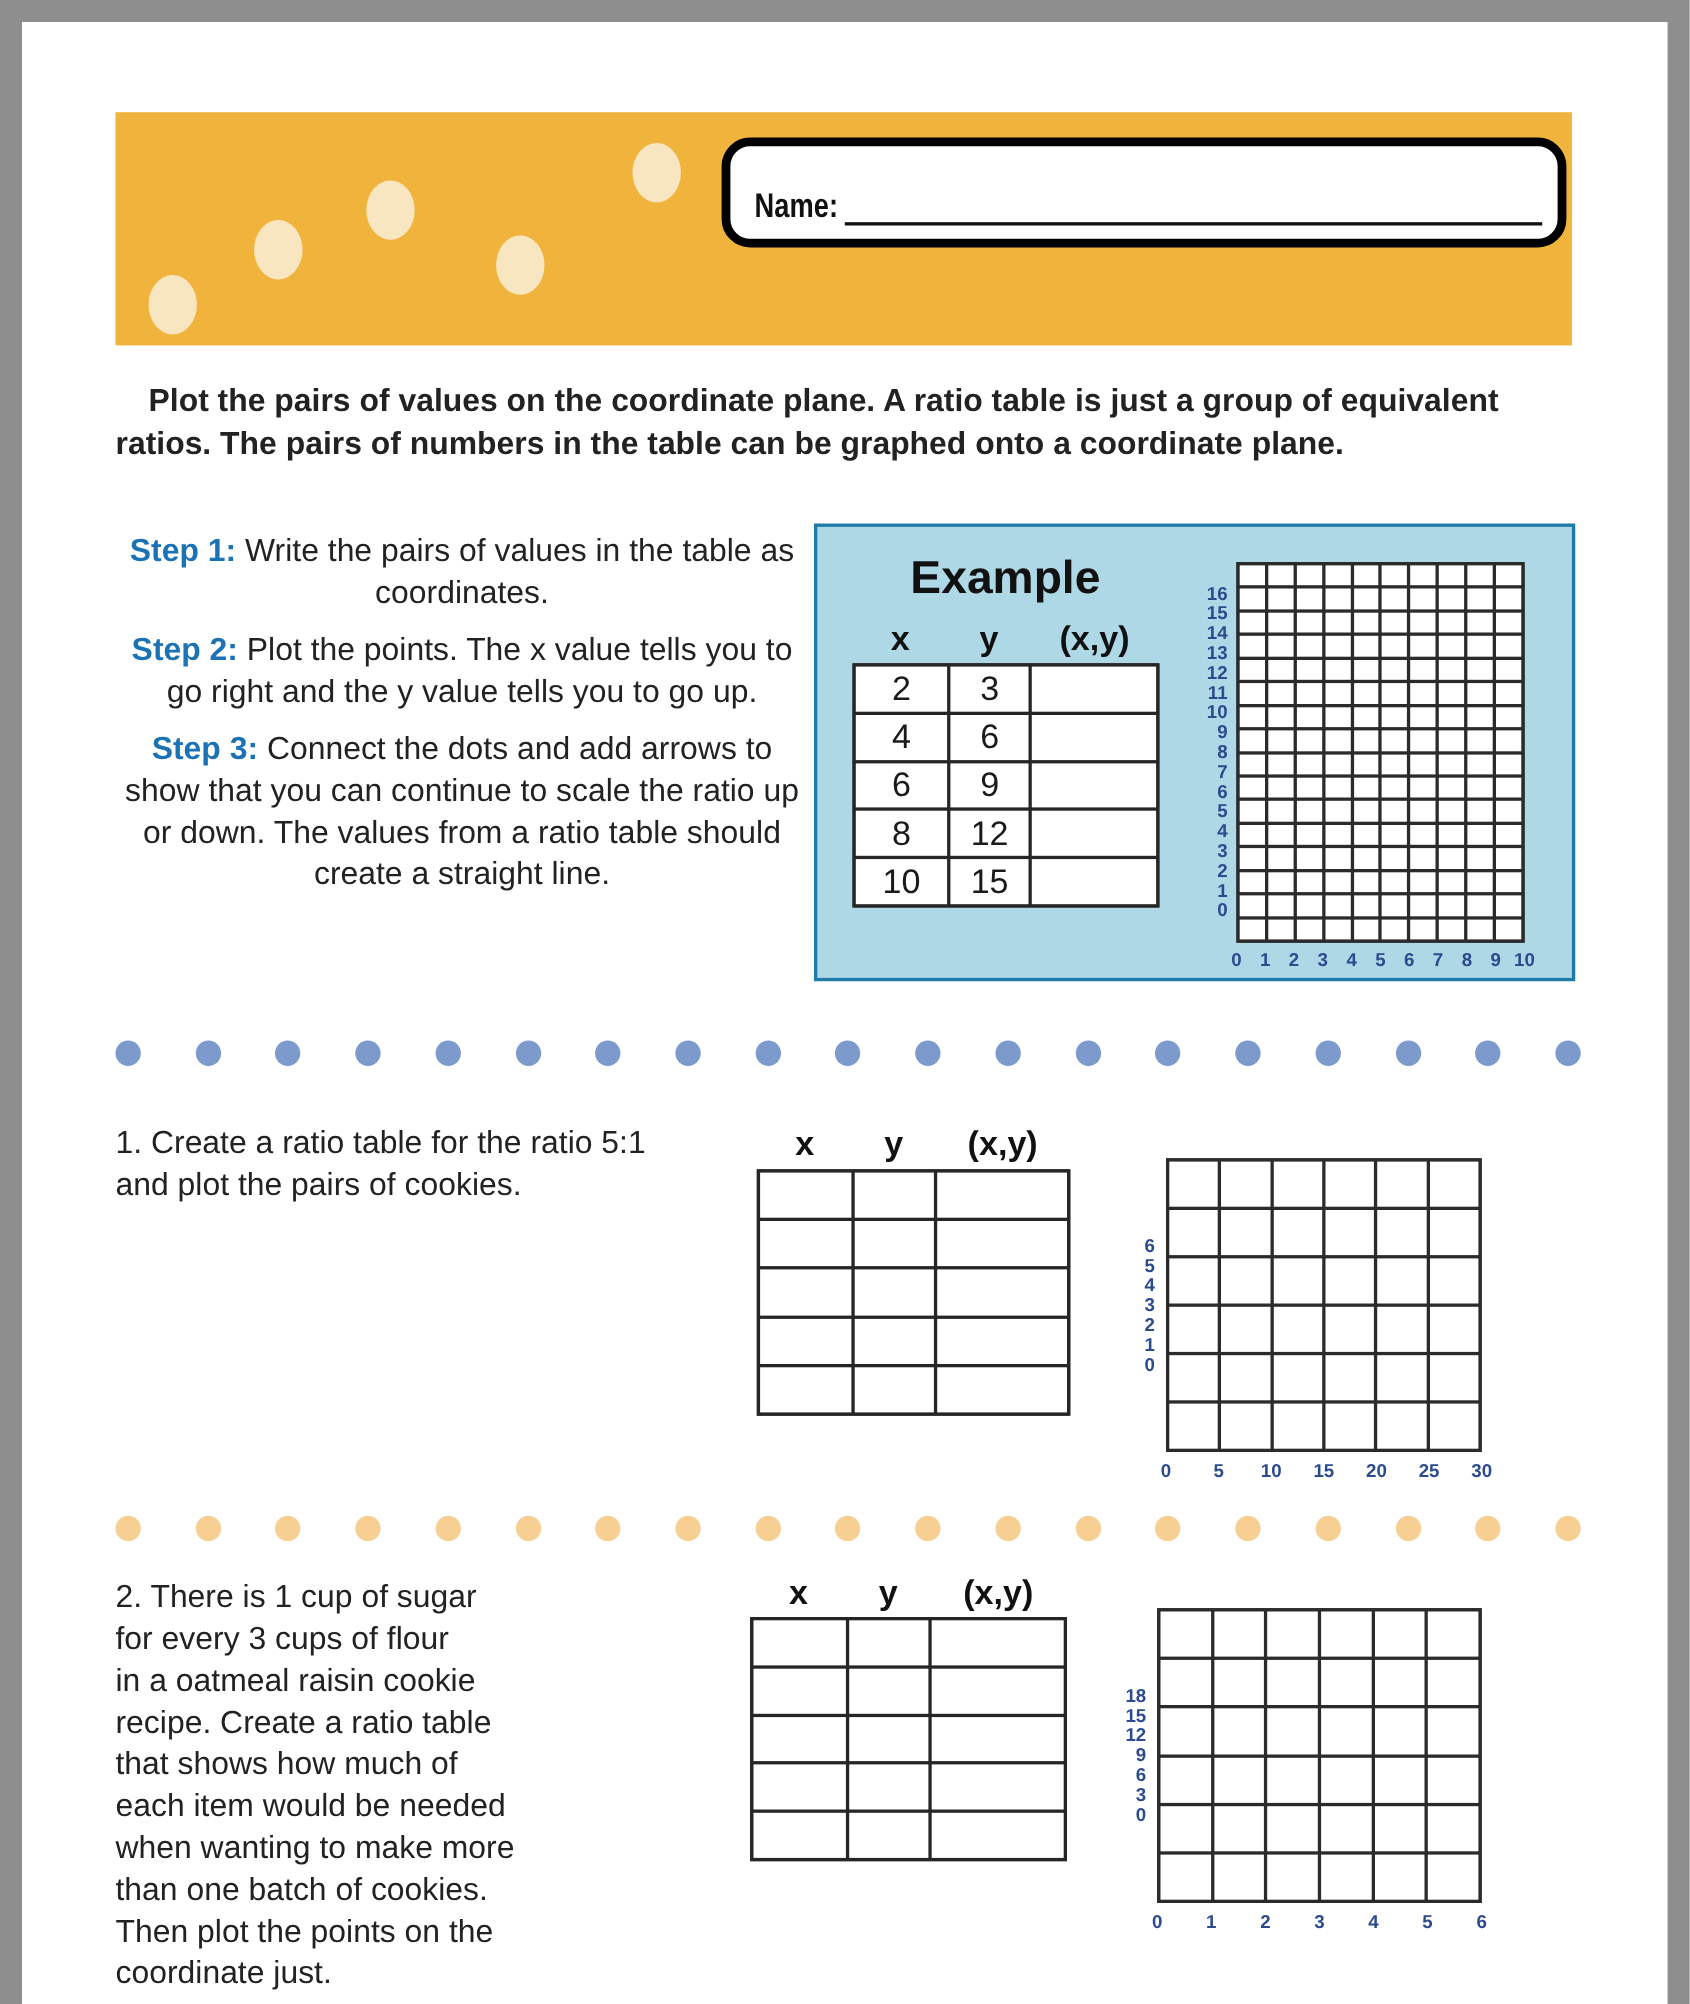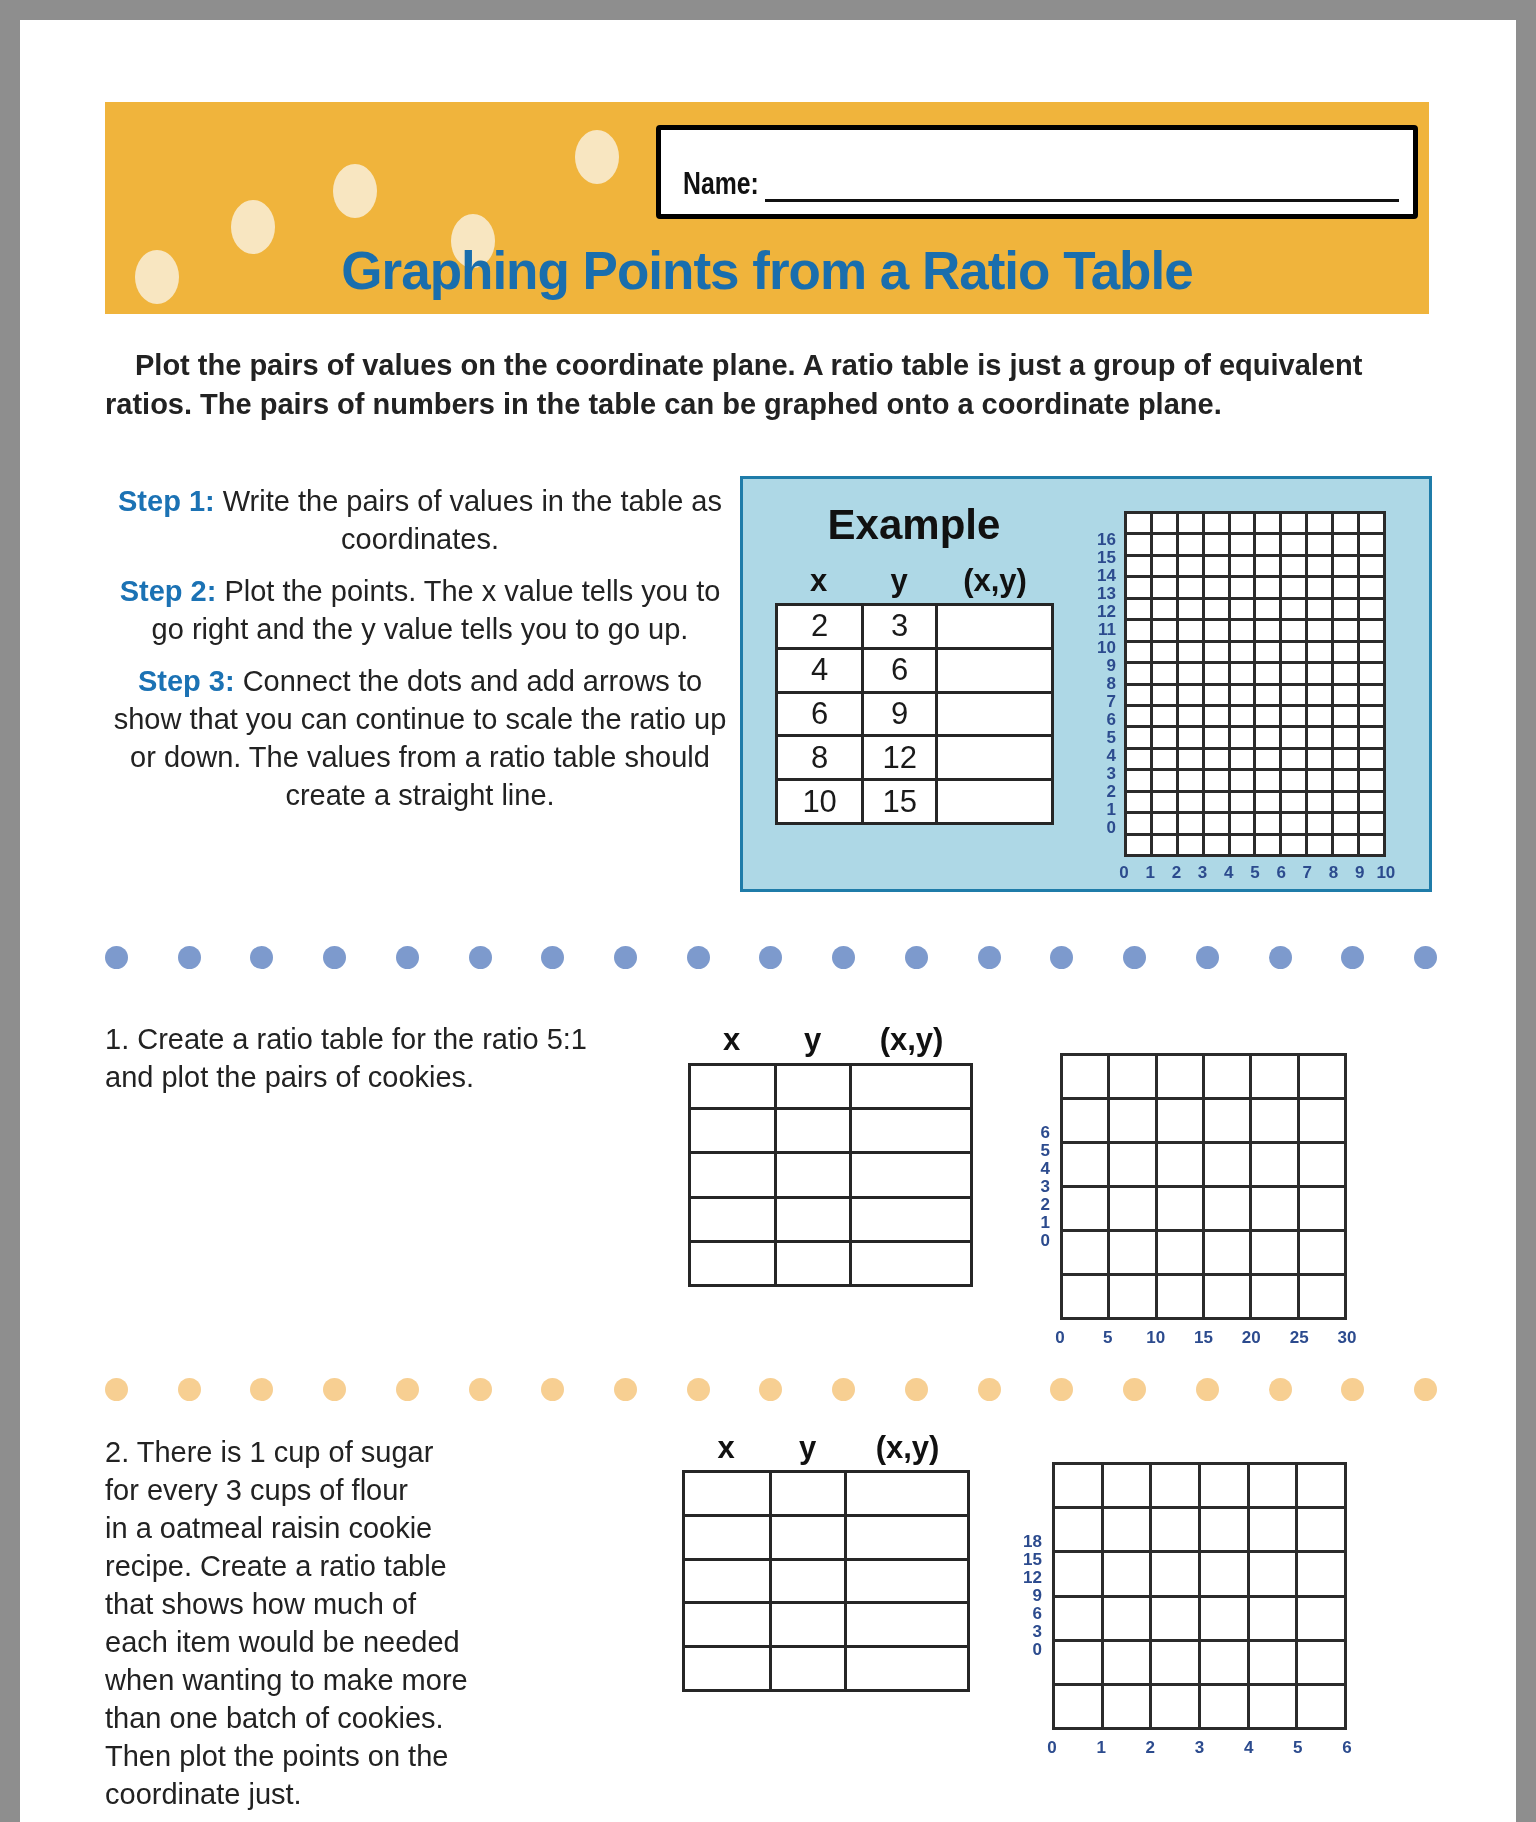--- a/index.html
+++ b/index.html
@@ -9,21 +9,21 @@
     font-family:"Liberation Sans","DejaVu Sans",sans-serif;
     -webkit-font-smoothing:antialiased;
   }
   .paper{position:absolute;left:20px;top:20px;width:1496px;height:1802px;background:#fff;}
   .abs{position:absolute;}
 
   
   .header{position:absolute;left:85px;top:82px;width:1324px;height:212px;background:var(--header-bg,#F0B43C);}
   .decor-dot{position:absolute;border-radius:50%;background:var(--cream-dot,#F8E6C1);width:44px;height:54px;}
   .name-box{position:absolute;left:551px;top:23px;width:752px;height:84px;background:#fff;
-            border:5px solid #000000;border-radius:4px;}
+            border:8px solid #000000;border-radius:26px;}
   .name-label{position:absolute;left:22px;bottom:12px;font-size:31px;font-weight:bold;color:#111;
               transform:scaleX(.8);transform-origin:left bottom;letter-spacing:0;}
   .name-line{position:absolute;left:104px;right:14px;bottom:12px;height:3px;background:#111;}
   .page-title{position:absolute;left:0;top:138px;width:100%;text-align:center;
               font-size:53px;font-weight:bold;letter-spacing:-1px;color:var(--title-blue,#1A6EAD);}
 
   
   .intro{position:absolute;left:85px;top:326px;width:1340px;font-size:29px;line-height:39px;
          color:var(--text-dark,#222);text-indent:30px;font-weight:bold;}
   .steps{position:absolute;left:85px;top:462px;width:630px;font-size:29px;line-height:38px;color:var(--text-dark,#222);}
@@ -75,21 +75,20 @@
     <div class="decor-dot" style="left:228px;top:62px;"></div>
     <div class="decor-dot" style="left:126px;top:98px;"></div>
     <div class="decor-dot" style="left:346px;top:112px;"></div>
     <div class="decor-dot" style="left:30px;top:148px;"></div>
 
     <div class="name-box">
       <span class="name-label">Name:</span>
       <div class="name-line"></div>
     </div>
 
-    <div class="page-title">Graphing Points from a Ratio Table</div>
   </div>
 
   <div class="intro">Plot the pairs of values on the coordinate plane. A ratio table is just a group of equivalent ratios. The pairs of numbers in the table can be graphed onto a coordinate plane.</div>
 
   <div class="steps">
     <p class="step">
       <span class="steplabel">Step 1:</span><span> Write the pairs of values in the table as coordinates.</span>
     </p>
     <p class="step">
       <span class="steplabel">Step 2:</span><span> Plot the points. The x value tells you to go right and the y value tells you to go up.</span>

